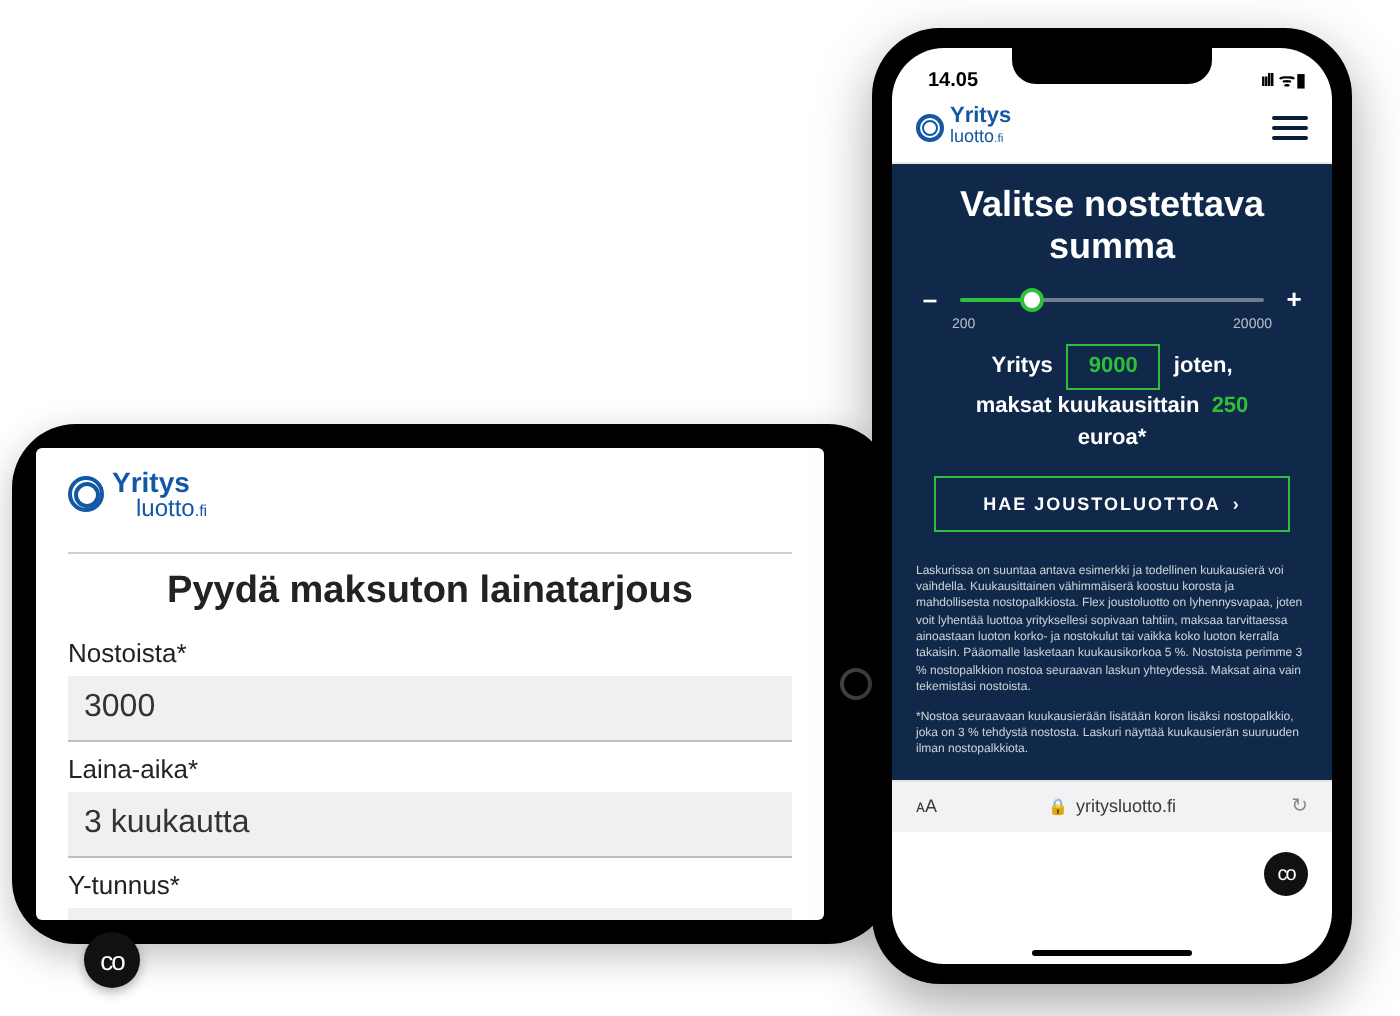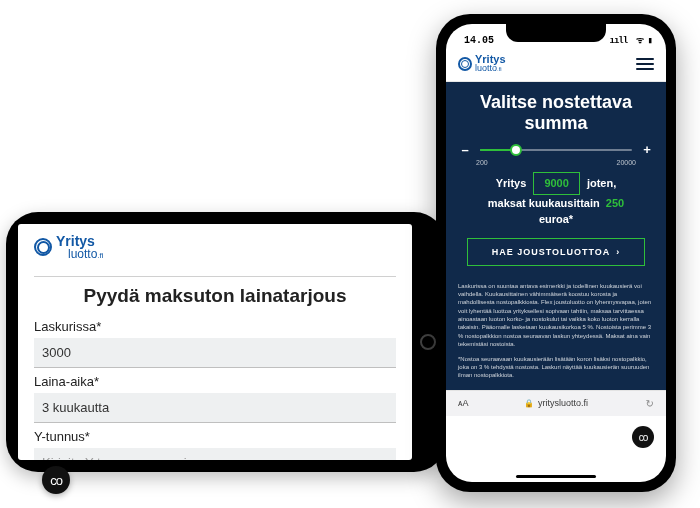--- a/index.html
+++ b/index.html
@@ -28,21 +28,21 @@
   .tablet-logo .mark::before { content:''; width:9px; height:9px; border-radius:50%; border:2px solid #1258a5; }
   .tablet-logo .txt { font-size:14px; color:#1258a5; font-weight:700; line-height:1; }
   .tablet-logo .txt .l2 { font-weight:400; display:block; font-size:12px;padding-left:12px; }
   .tablet-logo .fi { font-size:8px; color:#1258a5; font-weight:400; }
 
   .tablet hr { border:0; border-top:1px solid #d0d0d0; margin:2px 0 8px; }
   .tablet h1 { text-align:center; font-size:19px; color:#222; font-weight:700; margin-bottom:12px; }
   .tablet .lbl { font-size:13px; color:#222; margin:6px 0 4px; }
   .tablet .field {
     width:100%; background:#eef0f1; border:0; border-bottom:1px solid #bfbfbf;
-    padding:7px 8px; font-size:13px; color:#333;
+    padding:7px 8px; font-size:16px; color:#333;
   }
   .tablet .field.placeholder { color:#9a9a9a; }
 
   .tablet-home {
     position:absolute; right:10px; top:50%; transform:translateY(-50%);
     width:16px; height:16px; border-radius:50%; border:2px solid #444;
   }
 
   .co-badge {
     position:absolute; left:42px; bottom:14px; z-index:5;
@@ -62,21 +62,21 @@
   .phone-screen {
     width:100%; height:100%; background:#fff; border-radius:26px; overflow:hidden;
     position:relative; display:flex; flex-direction:column;
   }
   .notch {
     position:absolute; top:0; left:50%; transform:translateX(-50%);
     width:100px; height:18px; background:#000; border-radius:0 0 12px 12px; z-index:20;
   }
   .statusbar {
     height:22px; display:flex; align-items:flex-end; justify-content:space-between;
-    padding:0 14px 0 18px; font-size:10px; font-weight:700; color:#000;font-family:Liberation Mono, monospace;
+    padding:0 14px 0 18px; font-size:10px; font-weight:700; color:#000;
   }
   .statusbar .sig { font-size:9px; letter-spacing:-1px; }
 
   .phone-header {
     height:36px; display:flex; align-items:center; justify-content:space-between;
     padding:0 12px; border-bottom:1px solid #e8e8e8;
   }
   .phone-logo { display:flex; align-items:center; gap:3px; }
   .phone-logo .mark { width:14px; height:14px; border-radius:50%; border:2px solid #1258a5; display:flex; align-items:center; justify-content:center; }
   .phone-logo .mark::before { content:''; width:6px; height:6px; border-radius:50%; border:1.5px solid #1258a5; }
@@ -142,21 +142,21 @@
     <div class="tablet-logo">
       <span class="mark"></span>
       <span class="txt">
         <span>Yritys</span>
         <span class="l2"><span>luotto</span><span class="fi">.fi</span></span>
       </span>
     </div>
     <hr>
     <h1>Pyydä maksuton lainatarjous</h1>
 
-    <div class="lbl">Laskurissa*</div>
+    <div class="lbl">Nostoista*</div>
     <div class="field">3000</div>
 
     <div class="lbl">Laina-aika*</div>
     <div class="field">3 kuukautta</div>
 
     <div class="lbl">Y-tunnus*</div>
     <div class="field placeholder">Kirjoita Y-tunnus numeroina</div>
   </div>
   <span class="tablet-home"></span>
 </div>

